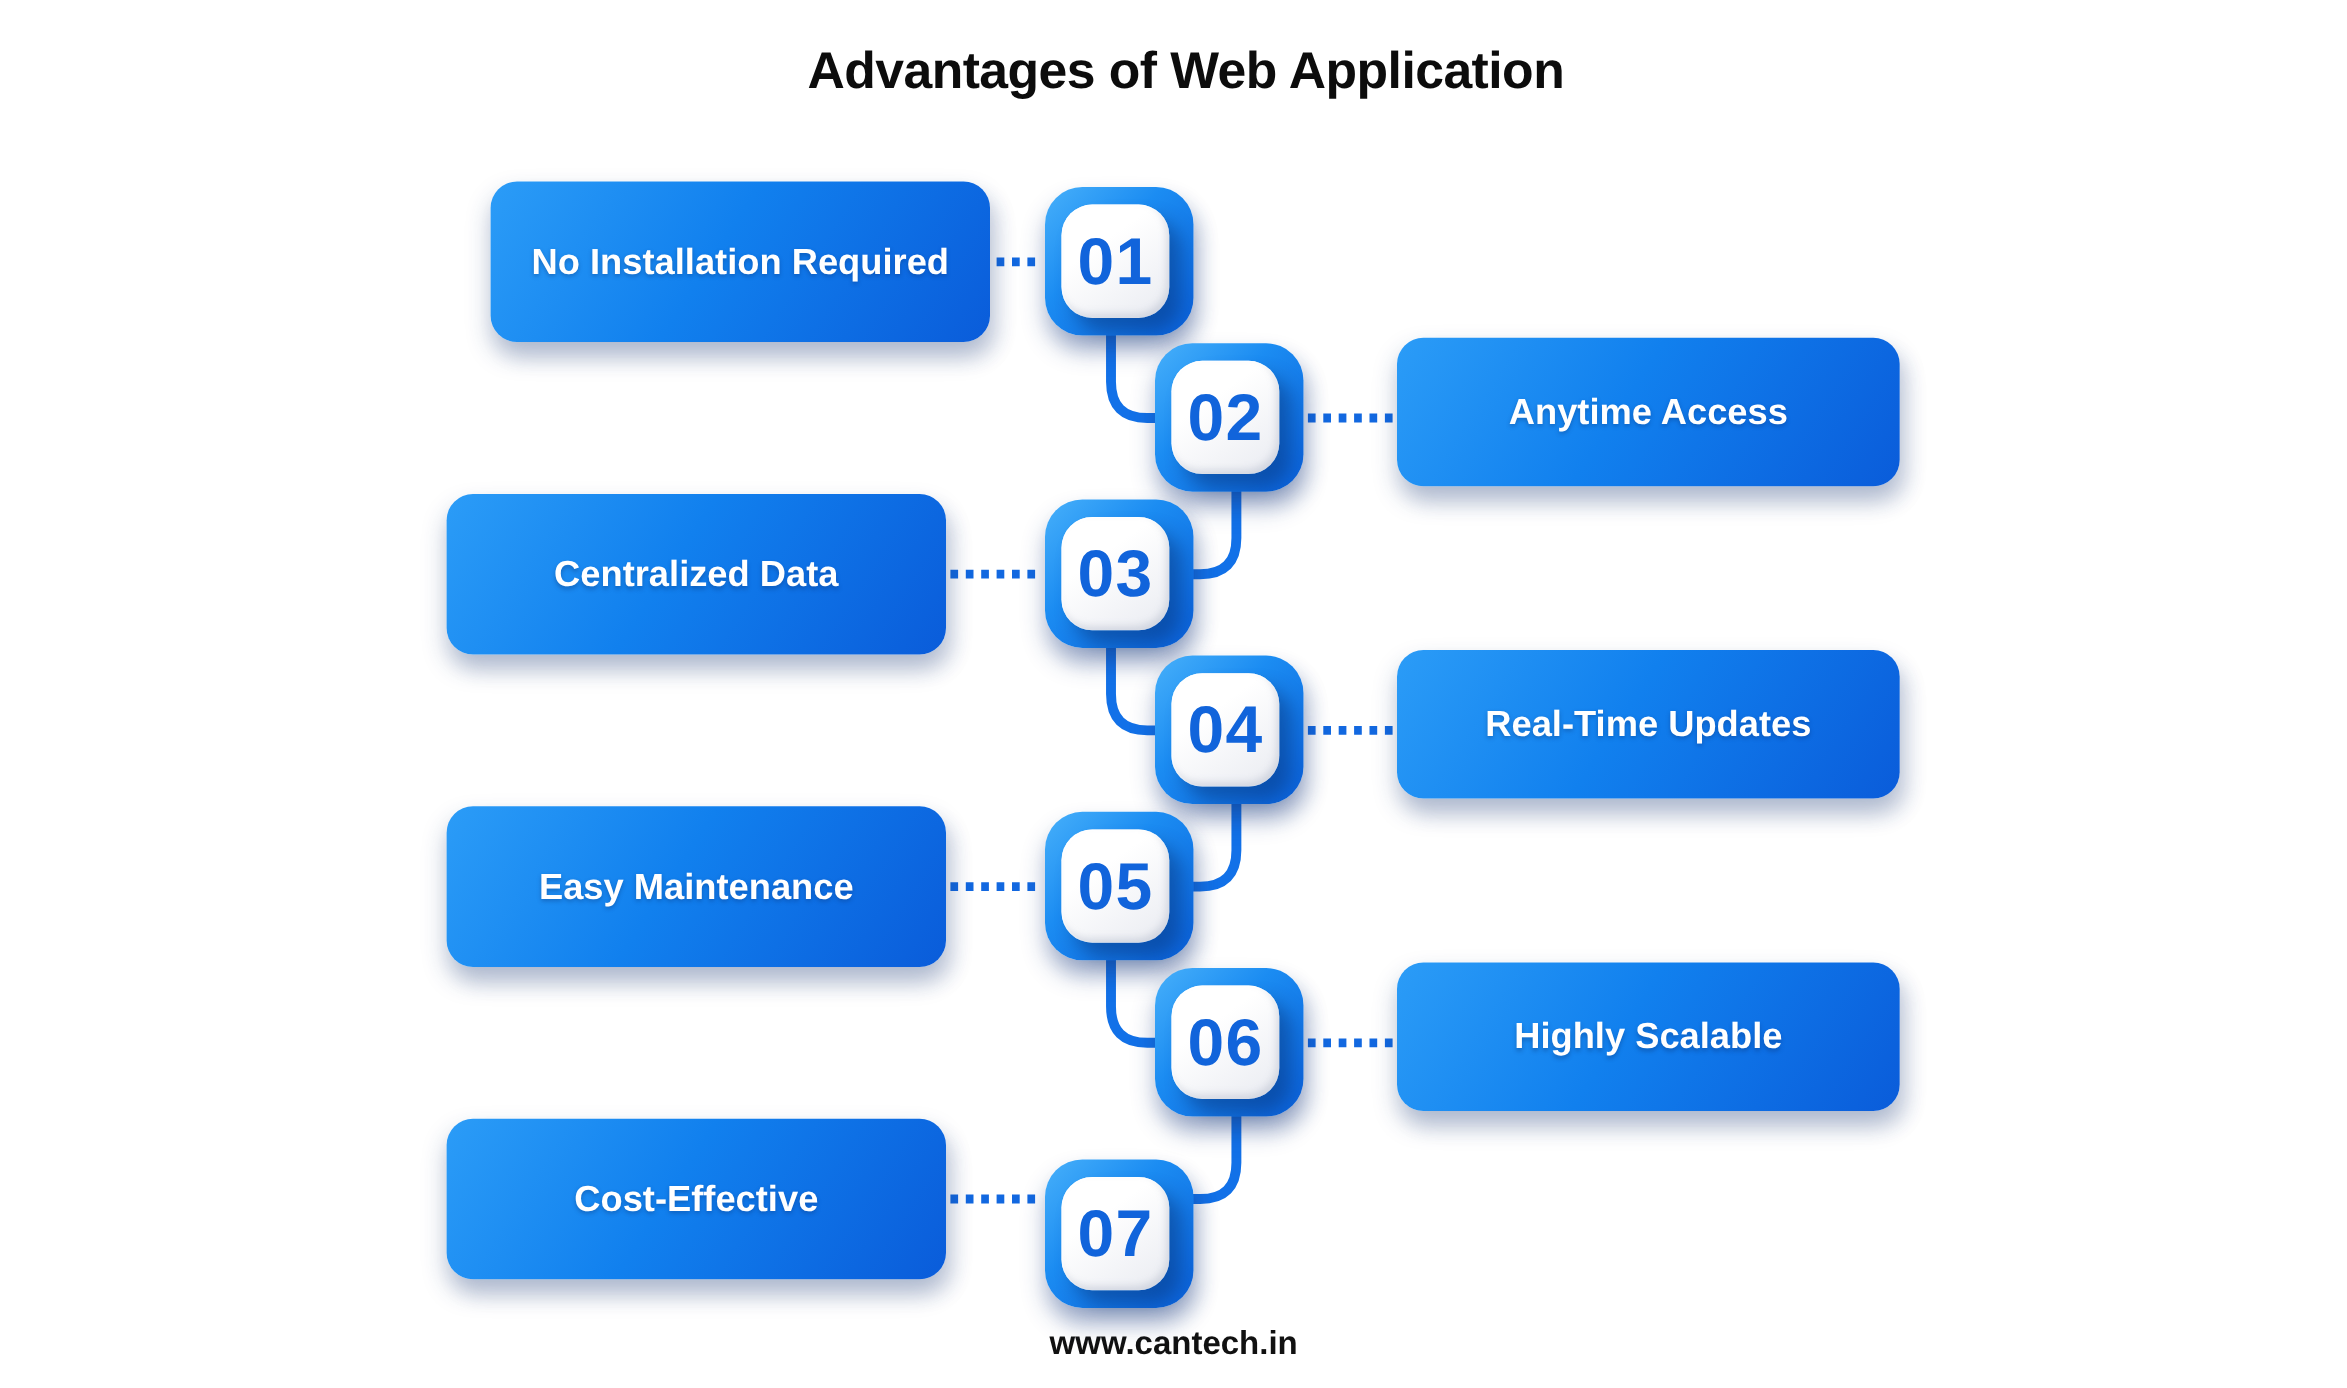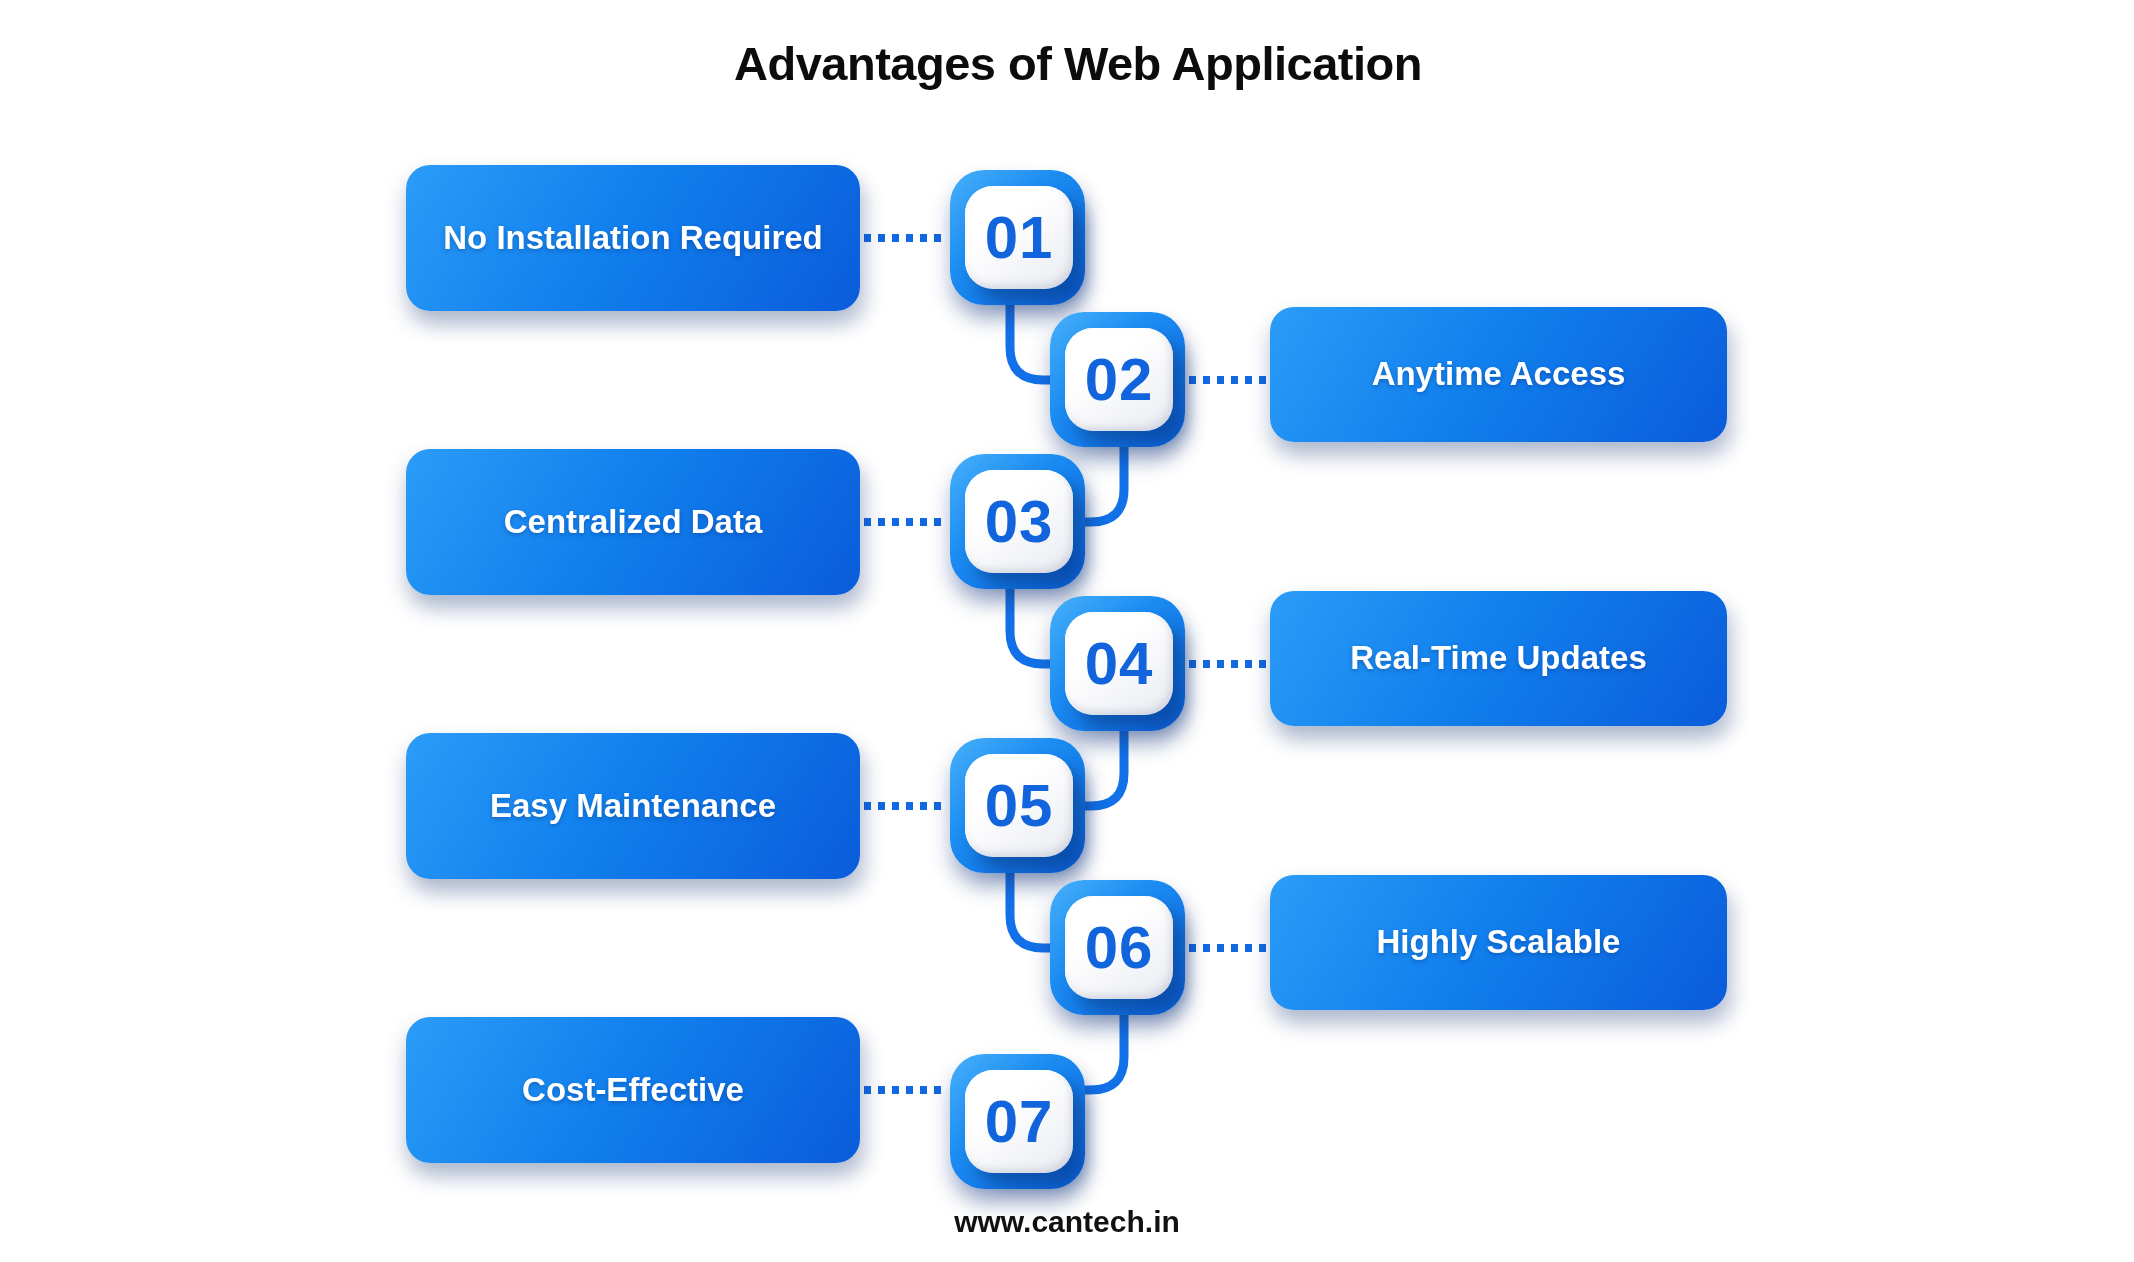--- a/index.html
+++ b/index.html
@@ -30,21 +30,21 @@
   }
   .box-left{left:406px;width:454px;height:146px;}
   .box-right{left:1270px;width:457px;height:135px;}
   .badge{
     position:absolute;z-index:3;
     width:135px;height:135px;border-radius:34px;
     background:linear-gradient(135deg,#47b0fa 0%,#1b8cf2 40%,#0a5fd9 100%);
     box-shadow:0 14px 22px rgba(25,60,130,.30), 6px 12px 16px rgba(25,60,130,.18);
   }
   .badge-plate{
-    position:absolute;left:15px;top:16px;width:108px;height:103px;
+    position:absolute;left:15px;top:16px;width:98px;height:103px;
     border-radius:28px;
     background:linear-gradient(145deg,#ffffff 35%,#e9ebf1 100%);
     box-shadow:11px 13px 16px rgba(7,48,118,.48),
                inset 1px 1px 2px #ffffff,
                inset -3px -4px 7px rgba(160,170,190,.35);
     display:flex;align-items:center;justify-content:center;
   }
   .badge-num{
     font-size:60px;font-weight:bold;color:#1164db;letter-spacing:1px;
   }
@@ -76,21 +76,21 @@
     <line x1="864" y1="238" x2="946" y2="238"></line>
     <line x1="1189" y1="380" x2="1266" y2="380"></line>
     <line x1="864" y1="522" x2="946" y2="522"></line>
     <line x1="1189" y1="664" x2="1266" y2="664"></line>
     <line x1="864" y1="806" x2="946" y2="806"></line>
     <line x1="1189" y1="948" x2="1266" y2="948"></line>
     <line x1="864" y1="1090" x2="946" y2="1090"></line>
   </g>
 </svg>
 
-<div class="label-box box-left" style="top:165px;">
+<div class="label-box box-left" style="top:165px;margin-left:40px;">
   <span>No Installation Required</span>
 </div>
 <div class="badge b-odd" style="top:170px;">
   <div class="badge-plate">
     <span class="badge-num">01</span>
   </div>
 </div>
 
 <div class="badge b-even" style="top:312px;">
   <div class="badge-plate">

